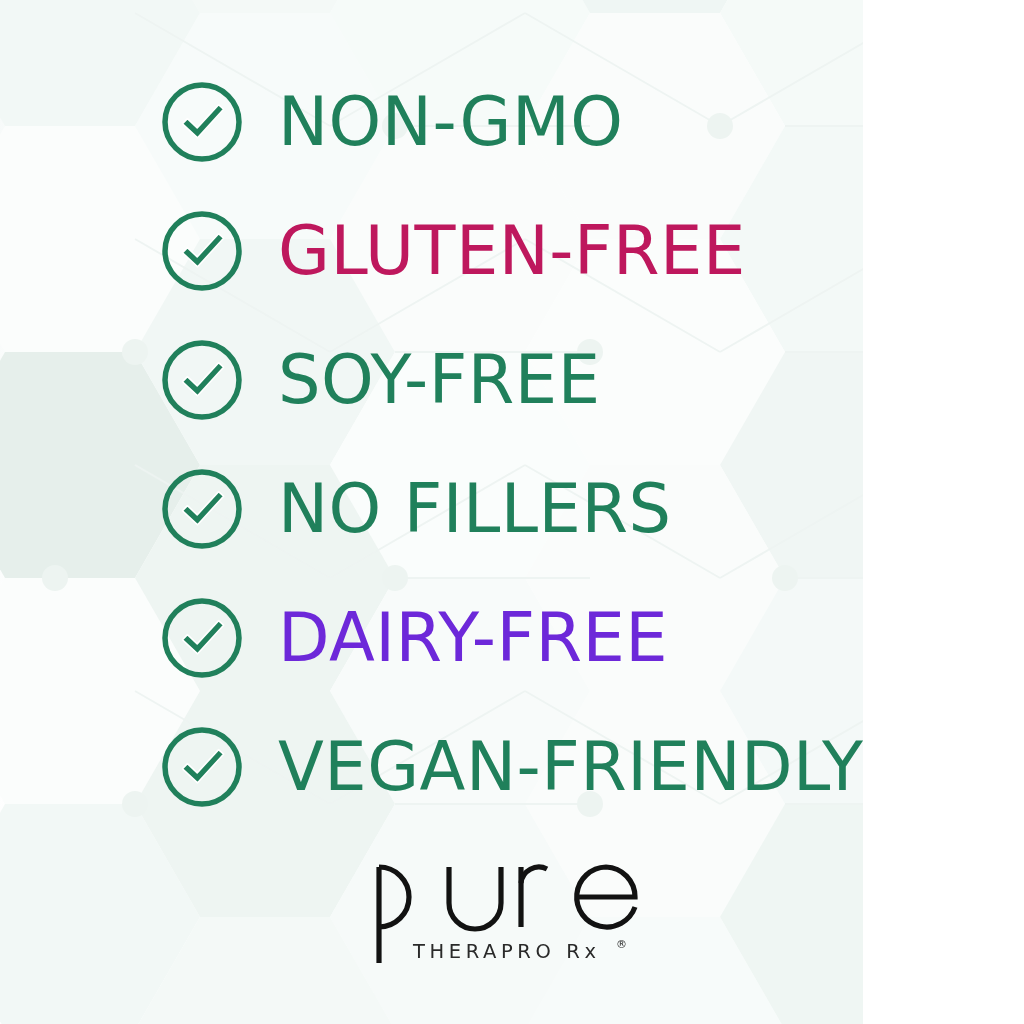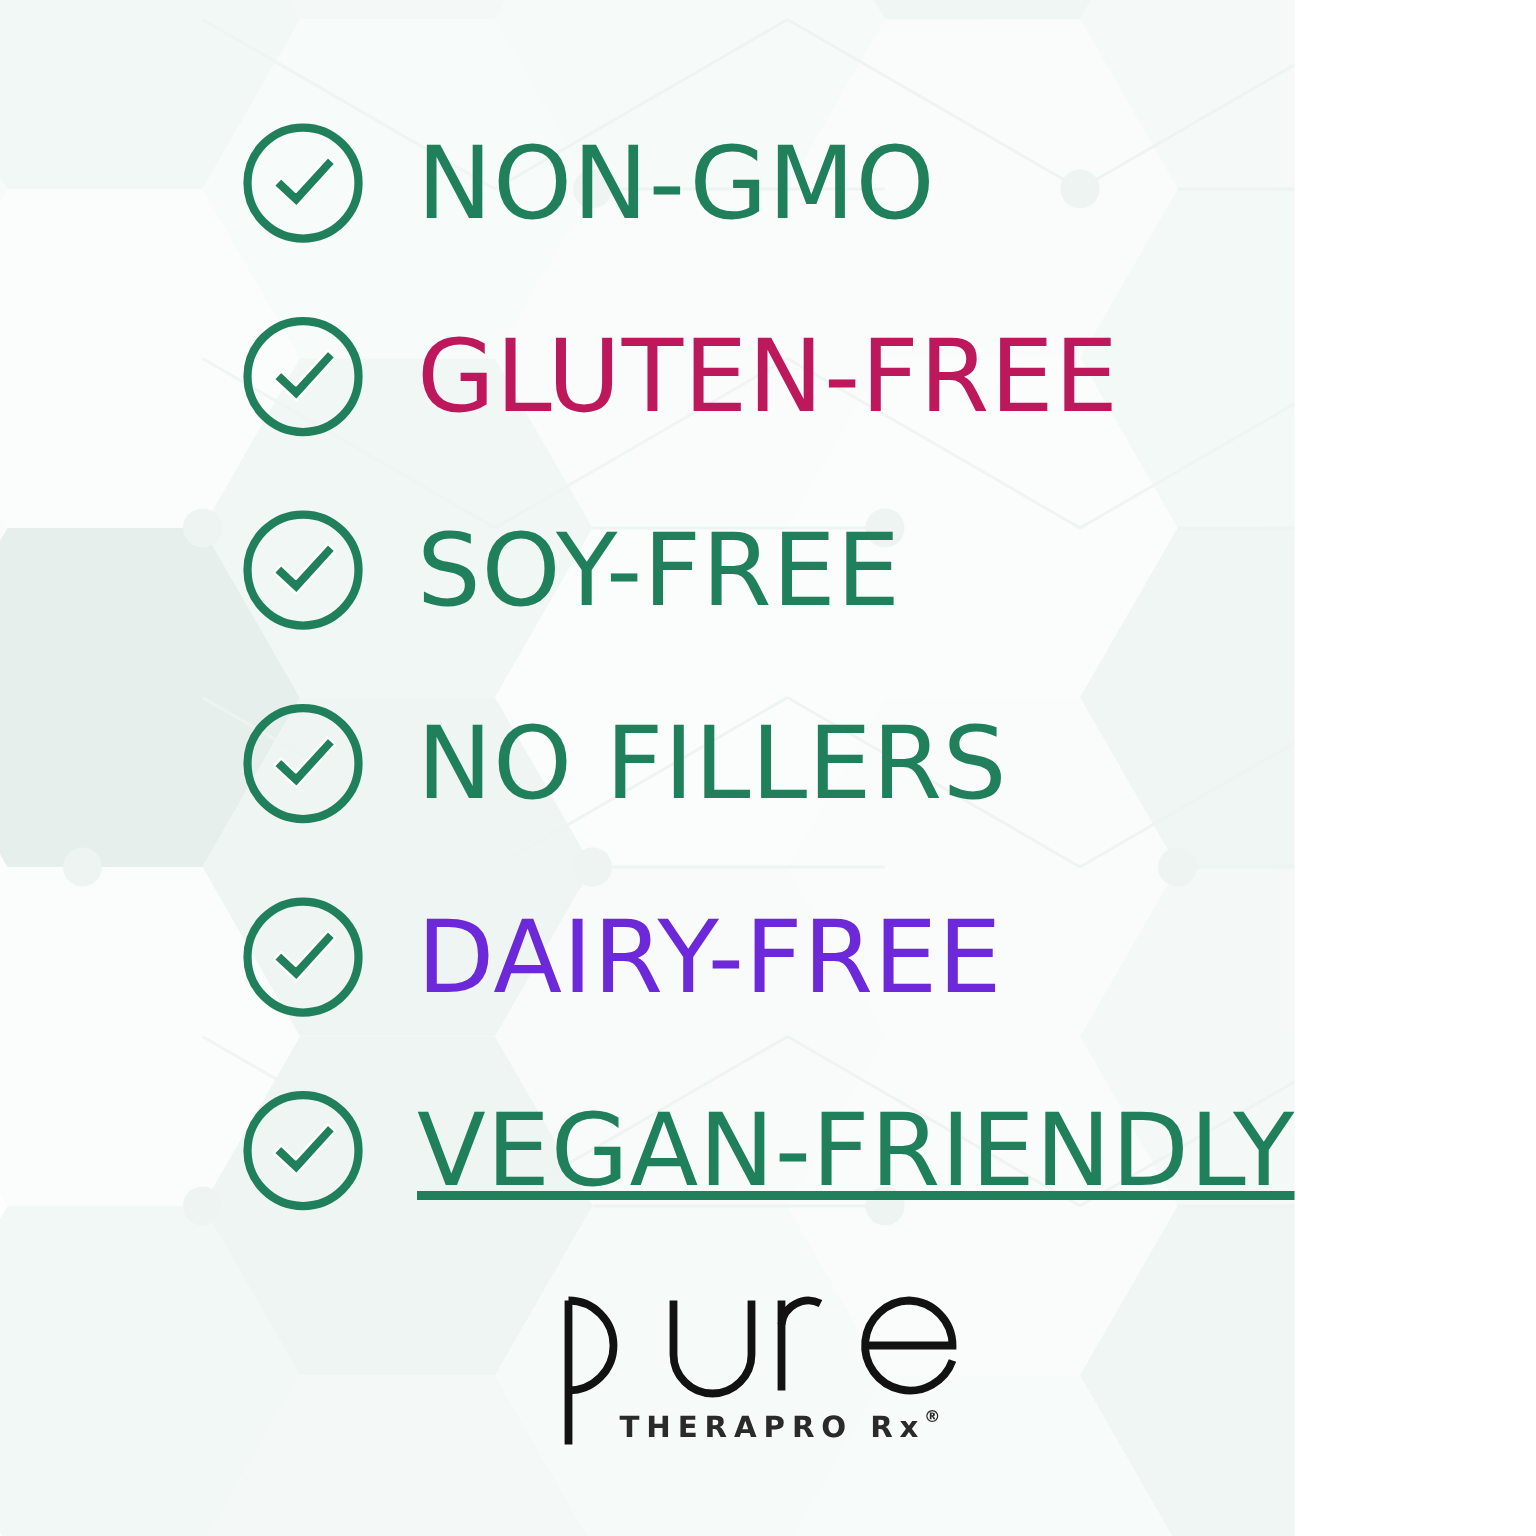--- a/index.html
+++ b/index.html
@@ -63,21 +63,20 @@
     white-space: nowrap;
   }
 
   
   #brand-logo {
     position: absolute;
     left: 0;
     top: 845;
     width: 1024px;
     text-align: center;
-    font-weight: bold;
   }
   #brand-logo svg {
     display: block;
     margin: 0 auto;
   }
 </style>
 </head>
 <body>
 
 <div id="canvas" style="background: rgb(253, 254, 254);">
@@ -217,21 +216,21 @@
       <span class="claim-label" style="color: #6d28d9;">DAIRY-FREE</span>
     </div>
 
     <div class="claim-row" style="top:723px;">
       <span class="check-icon">
         <svg viewBox="0 0 84 84" xmlns="http://www.w3.org/2000/svg">
           <circle cx="42" cy="42" r="37" fill="none" stroke="#20805b" stroke-width="5.5"></circle>
           <path d="M22.5,43.8 L27.4,38.6 L37.2,47.9 L58.6,24.6 L63.6,29.2 L37.6,57.8 Z" fill="#20805b" stroke="#ffffff" stroke-width="1.6" stroke-linejoin="round"></path>
         </svg>
       </span>
-      <span class="claim-label" style="color: rgb(32, 128, 91); text-decoration: underline;">VEGAN-FRIENDLY</span>
+      <span class="claim-label" style="color: rgb(32, 128, 91);">VEGAN-FRIENDLY</span>
     </div>
 
   </div>
 
   <div id="brand-logo" style="top:845px;">
     <svg width="290" height="125" viewBox="0 0 290 125" xmlns="http://www.w3.org/2000/svg">
 
       <g fill="none" stroke="#121212" stroke-width="5.2" stroke-linecap="butt">
 
         <path d="M12,22 L12,118"></path>

